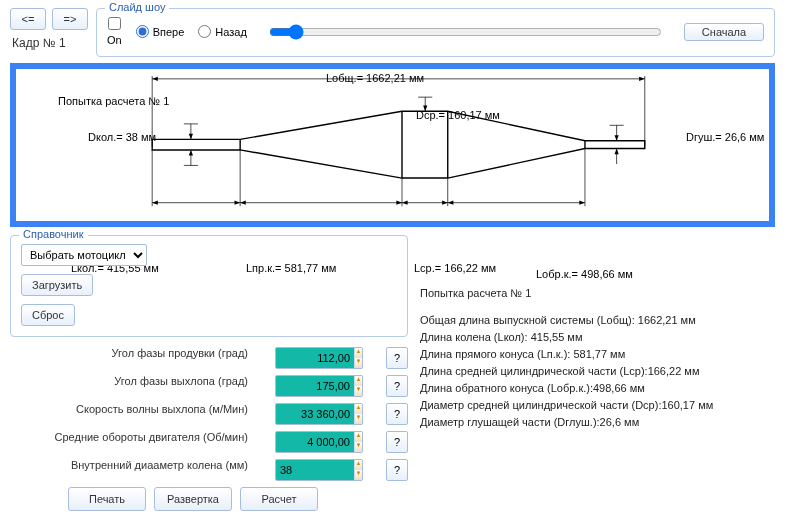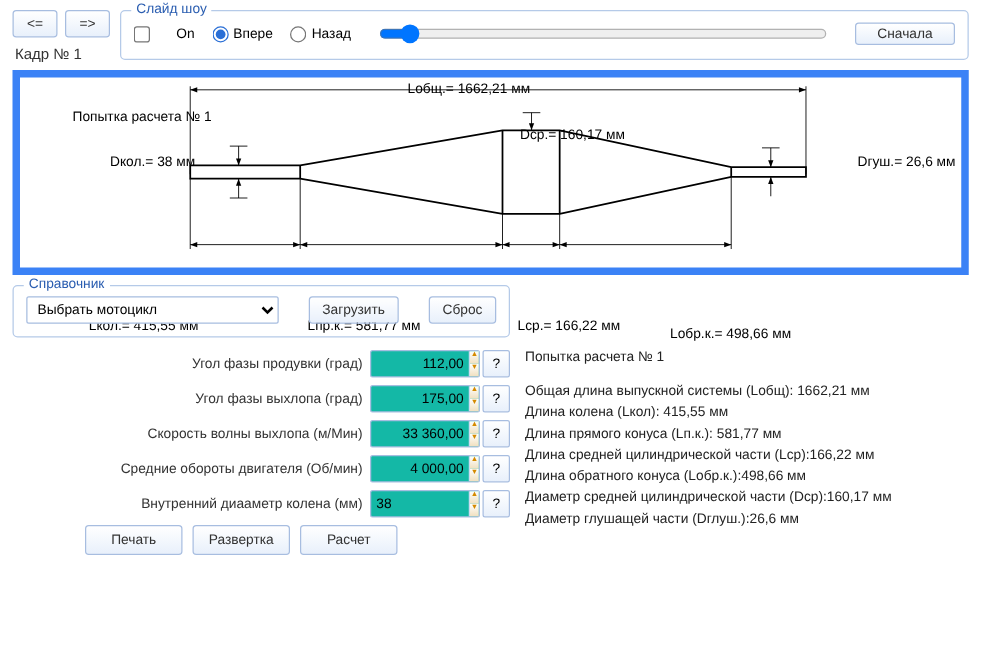--- a/index.html
+++ b/index.html
@@ -7,41 +7,41 @@
 
 .top-bar { display: flex; align-items: flex-start; padding: 8px 10px 4px 10px; gap: 8px; }
 .nav-block { display: flex; flex-direction: column; gap: 6px; }
 .nav-btns { display: flex; gap: 6px; }
 .btn { border: 1px solid #a7bde0; background: linear-gradient(#fff,#e8f0fb); border-radius: 3px; padding: 4px 10px; cursor: pointer; color: #333; min-width: 36px; text-align: center; }
 .frame-label { color: #333; font-size: 12px; padding-left: 2px; }
 
 .fieldset { border: 1px solid #b5cae8; border-radius: 4px; padding: 8px 10px 10px 10px; position: relative; }
 .fieldset .legend { position: absolute; top: -8px; left: 8px; background: #fff; padding: 0 4px; color: #2a5db0; font-size: 11px; }
 .slideshow { flex: 1; display: flex; align-items: center; gap: 14px; min-height: 40px; }
-.chk { display: flex; align-items: center; gap: 21px; }
+.chk { display: flex; align-items: center; gap: 4px; flex-direction: column; }
 .chk input[type=checkbox] { width:13px; height:13px; }
 .rad { display: flex; align-items: center; gap: 4px; }
 .rad input[type=radio] { accent-color: #2a6fd6; }
 .slider-wrap { flex: 1; display: flex; align-items: center; padding: 0 8px; }
 .slider { width: 100%; }
 .btn-wide { min-width: 80px; padding: 2px 14px; }
 
 .diagram-area { border: 6px solid #3b82f6; margin: 2px 10px 8px 10px; height: 164px; position: relative; background: #fff; }
 .dim-label { position: absolute; font-size: 11px; color: #000; white-space: nowrap; }
 
 .bottom { display: flex; padding: 0 10px; gap: 12px; }
 .left-col { width: 398px; }
 .right-col { flex: 1; padding-top: 50px; line-height: 1.55; color: #222; }
 
 .spr { margin-bottom: 10px; }
-.spr-row { display: flex; gap: 24px; align-items: center; }
+.spr-row { display: flex; gap: 8px; align-items: flex-start; flex-direction: column; }
 .combo { flex: 1; position: relative; }
 .combo select { width: 100%; height: 22px; border: 1px solid #a7bde0; border-radius: 2px; background: #fff; padding: 0 4px; }
 
-.param-row { display: flex; align-items: center; gap: 2px; margin-bottom: 6px; }
+.param-row { display: flex; align-items: flex-start; gap: 23px; margin-bottom: 6px; }
 .param-label { flex: 1; text-align: right; color: #333; padding-right: 4px; }
 .num-input { width: 88px; height: 22px; border: 1px solid #a7bde0; border-radius: 2px; display: flex; align-items: center; background: #14b8a6; }
 .num-input input { border: none; outline: none; width: 78px; text-align: right; padding: 0 4px; font-size: 11px; background: transparent; }
 .num-ctrl { width: 22px; height: 100%; border-left: 1px solid #cadaf0; display: flex; flex-direction: column; }
 .num-ctrl span { flex: 1; text-align: center; font-size: 6px; color: #d48a00; cursor: pointer; background: linear-gradient(#fff,#f0e0c0); }
 .q-btn { width: 22px; height: 22px; border: 1px solid #a7bde0; background: linear-gradient(#fff,#e8f0fb); border-radius: 2px; cursor: pointer; text-align: center; line-height: 20px; }
 
 .action-row { display: flex; gap: 8px; justify-content: center; margin-top: 6px; padding-right: 32px; }
 .action-row .btn { min-width: 78px; padding: 5px 8px; }
 </style>

